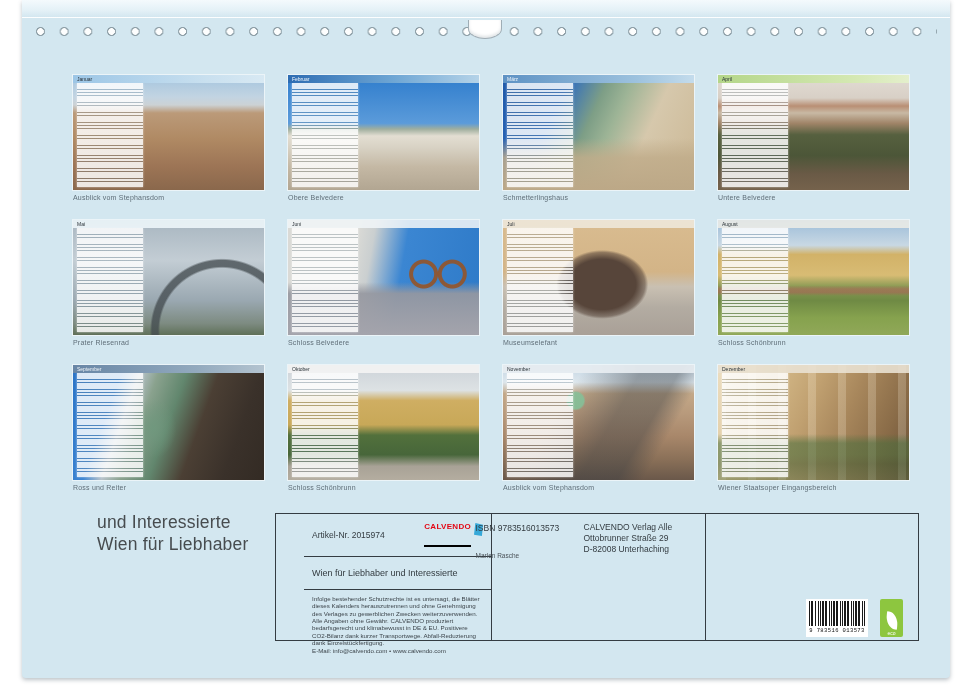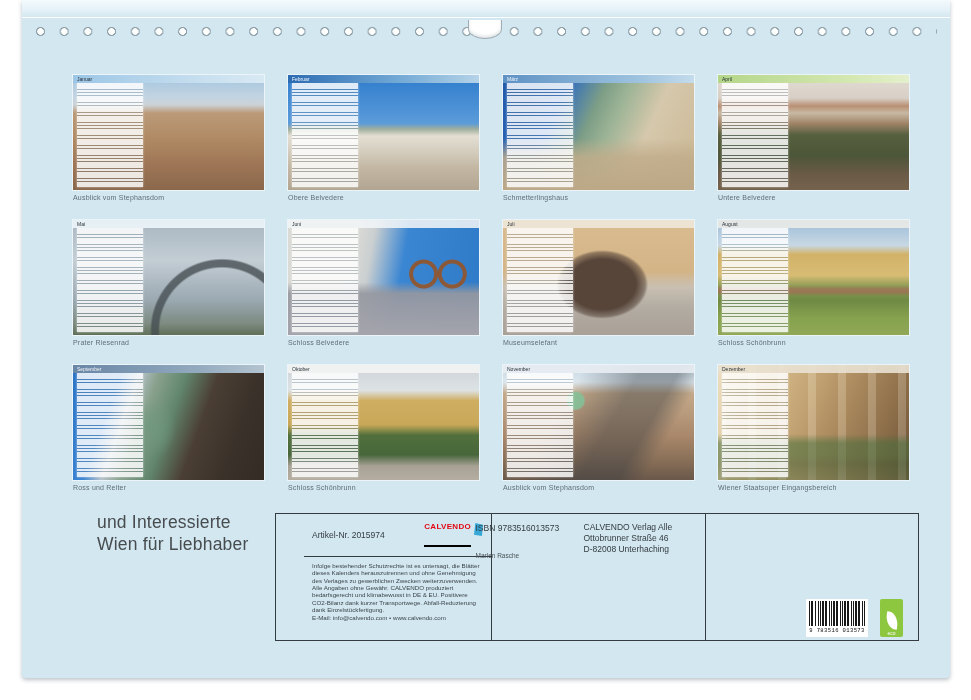--- a/index.html
+++ b/index.html
@@ -247,31 +247,34 @@
 
     <div class="infobox">
       <div class="ib-col1">
         <div class="ib-r1">
           <span class="artnr">Artikel-Nr. 2015974</span>
           <span class="logo">
             <span class="logo-text">CALVENDO</span>
             <span class="logo-icon"></span>
           </span>
         </div>
+        <div class="ib-r2">
+          <span>Wien für Liebhaber und Interessierte</span>
+        </div>
         <div class="ib-r3">
           <div>Infolge bestehender Schutzrechte ist es untersagt, die Blätter dieses Kalenders herauszutrennen und ohne Genehmigung des Verlages zu gewerblichen Zwecken weiterzuverwenden. Alle Angaben ohne Gewähr. CALVENDO produziert bedarfsgerecht und klimabewusst in DE &amp; EU. Positivere CO2-Bilanz dank kurzer Transportwege. Abfall-Reduzierung dank Einzelstückfertigung.</div>
           <div class="email">E-Mail: info@calvendo.com • www.calvendo.com</div>
         </div>
       </div>
 
       <div class="ib-col2">
         <div class="isbn">ISBN 9783516013573</div>
         <div class="publisher">
           <span>CALVENDO Verlag Alle</span>
-          <span>Ottobrunner Straße 46</span>
+          <span>Ottobrunner Straße 29</span>
           <span>D-82008 Unterhaching</span>
         </div>
         <div class="author">Marlen Rasche</div>
       </div>
 
       <div class="ib-col3">
         <div class="barcode">
           <div class="bars"></div>
           <div class="bdigits">9 783516 013573</div>
         </div>

